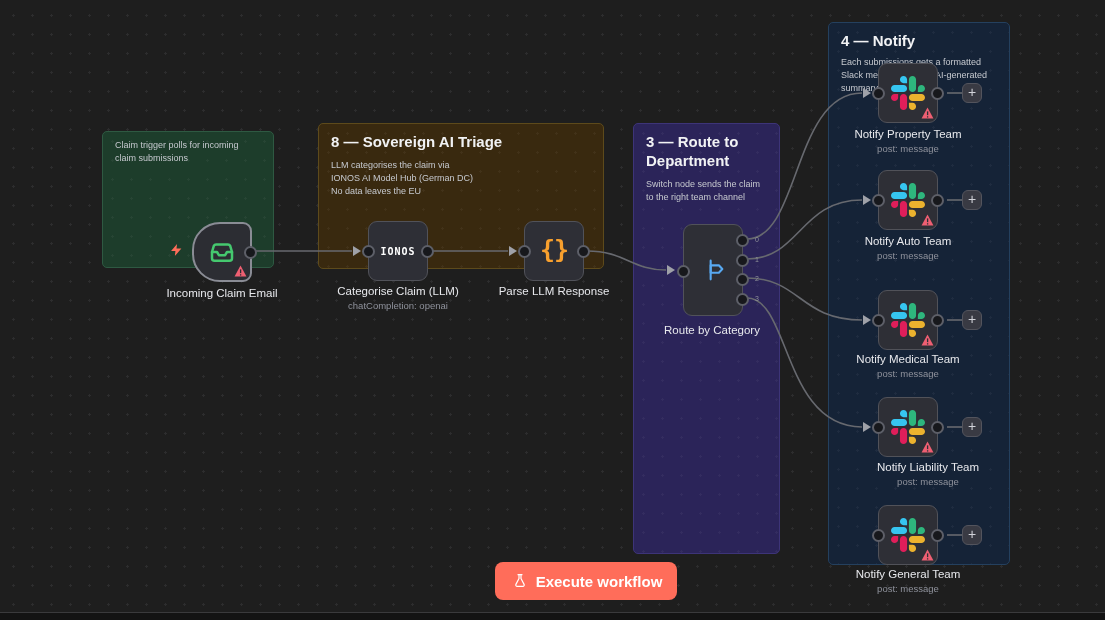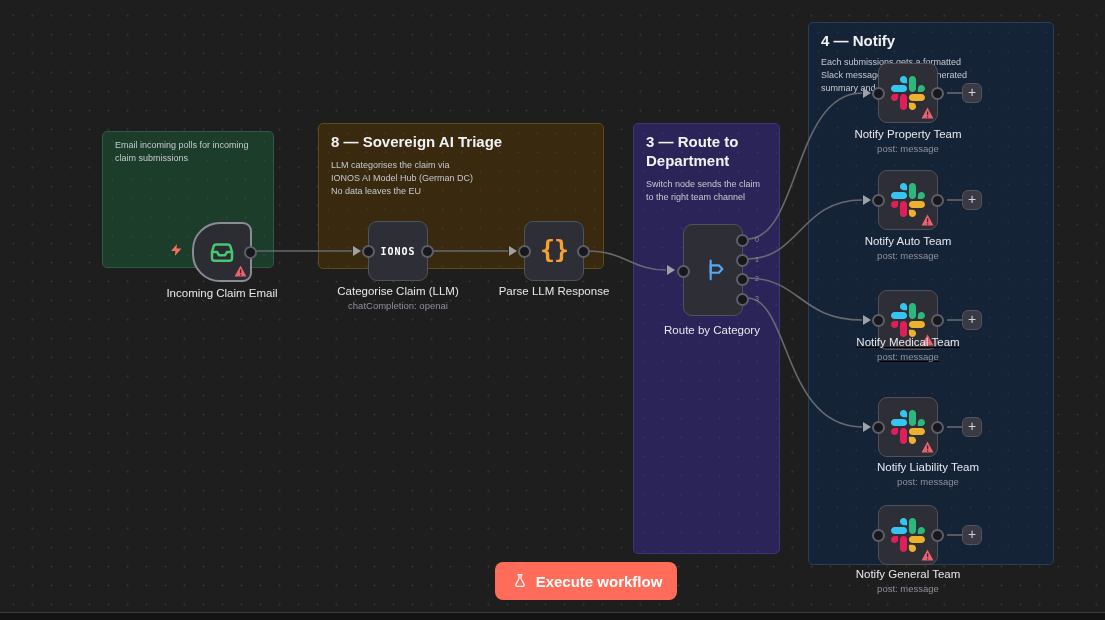--- a/index.html
+++ b/index.html
@@ -10,21 +10,21 @@
     background-size:19px 19px;background-position:4px 6px;}
   
   .note{position:absolute;border-radius:5px;z-index:1;
     background-image:radial-gradient(rgba(255,255,255,0.045) 1px,transparent 1.1px);
     background-size:19px 19px;}
   .note h3{margin:9px 12px 3px;font-size:15px;font-weight:700;color:#f1f2f4;line-height:1.25;}
   .note p{margin:7px 12px;font-size:9px;line-height:1.45;color:#c6c9cf;white-space:pre-line;}
   .note-receive{left:102px;top:131px;width:172px;height:137px;background-color:#1d3d2b;border:1px solid #2e5942;}
   .note-triage{left:318px;top:123px;width:286px;height:146px;background-color:#39290f;border:1px solid #5d4a1b;}
   .note-route{left:633px;top:123px;width:147px;height:431px;background-color:#2b2459;border:1px solid #3d3478;}
-  .note-notify{left:808px;top:22px;width:246px;height:543px;background-color:#152337;border:1px solid #24405e;}
+  .note-notify{left:828px;top:22px;width:182px;height:543px;background-color:#152337;border:1px solid #24405e;}
   .note-notify p{margin-top:5px;}
   
   svg.wires{position:absolute;left:0;top:0;z-index:2;pointer-events:none;}
   .wire{stroke:#67696f;stroke-width:1.6;fill:none;}
   .arrow{fill:#9fa1a8;}
   
   .node{position:absolute;width:60px;height:60px;background:#2e2f36;border:1px solid #515259;
     border-radius:9px;z-index:3;display:flex;align-items:center;justify-content:center;}
   .node.trigger{border-radius:28px 9px 9px 28px;border:2px solid #8a8c95;background:#2c2d33;}
   .node.tall{height:92px;}
@@ -53,21 +53,21 @@
     display:flex;align-items:center;justify-content:center;gap:8px;z-index:6;cursor:pointer;padding-left:8px;}
   .bottombar{position:absolute;left:0;bottom:0;width:100%;height:8px;background:#131313;
     border-top:1px solid #3a3a3c;z-index:7;}
 </style>
 </head>
 <body>
 
 <div id="stage">
 
   <div class="note note-receive">
-    <p>Email incoming polls for incoming
+    <p>Claim trigger polls for incoming
 claim submissions</p>
   </div>
   <div class="note note-triage">
     <h3>8 — Sovereign AI Triage</h3>
     <p>LLM categorises the claim via
 IONOS AI Model Hub (German DC)
 No data leaves the EU</p>
   </div>
   <div class="note note-route">
     <h3>3 — Route to Department</h3>
@@ -231,21 +231,21 @@
         </svg>
     </span>
     <span class="warn">
       <svg width="13" height="12" viewBox="0 0 24 22">
           <path d="M12 1 L23 21 H1 Z" fill="#ee5f72"></path>
           <rect x="11" y="8" width="2.4" height="7" fill="#2e2f36"></rect>
           <rect x="11" y="17" width="2.4" height="2.4" fill="#2e2f36"></rect>
         </svg>
     </span>
   </div>
-  <div class="nlabel" style="left:808px;top:336px;text-decoration:underline;">
+  <div class="nlabel" style="left:808px;top:353px;">
     <div class="nname">Notify Medical Team</div>
     <div class="nsub">post: message</div>
   </div>
   <div class="plus" style="left:962px;top:310px;">+</div>
 
   <div class="node" style="left:878px;top:397px;">
     <span class="port in"></span>
     <span class="port out"></span>
     <span style="line-height:0;">
       <svg width="34" height="34" viewBox="0 0 122.8 122.8">

